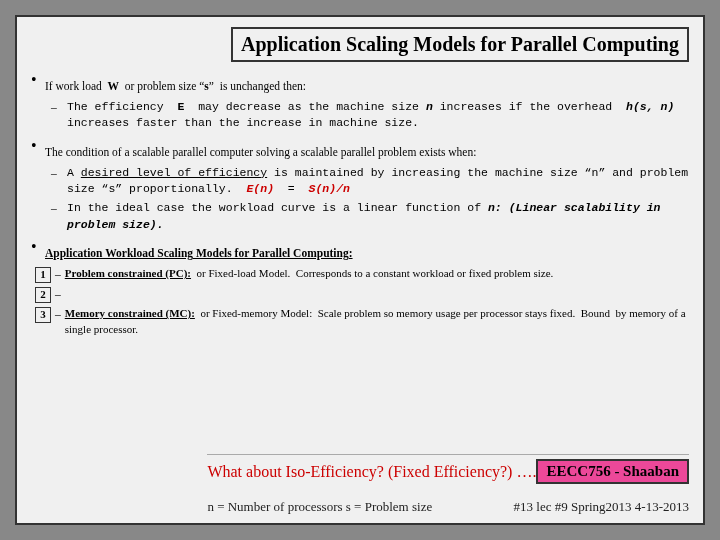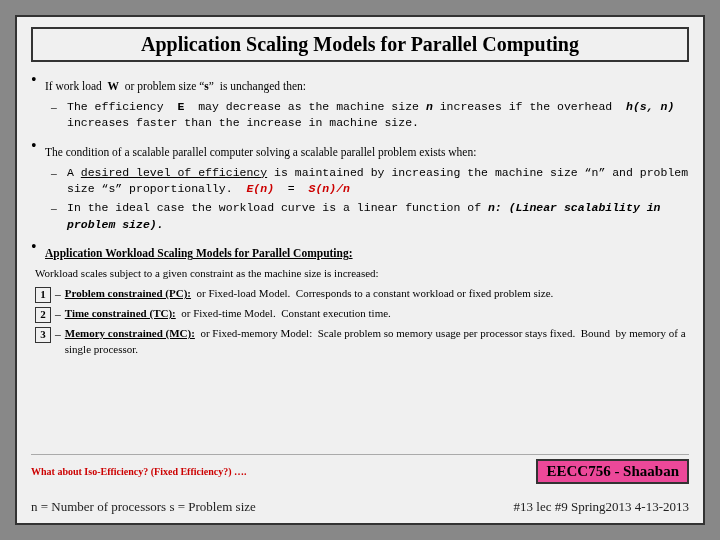--- a/index.html
+++ b/index.html
@@ -14,20 +14,21 @@
     }
     .slide {
       background: #f0f0f0;
       border: 2px solid #333;
       width: 690px;
       height: 510px;
       padding: 10px 14px 8px 14px;
       display: flex;
       flex-direction: column;
       position: relative;
+      align-items: flex-end;
     }
     .slide-title {
       font-size: 20px;
       font-weight: bold;
       text-align: center;
       border: 2px solid #333;
       padding: 4px 8px;
       margin-bottom: 8px;
       background: #f0f0f0;
     }
@@ -102,22 +103,22 @@
       margin-top: 4px;
       border-top: 1px solid #aaa;
       padding-top: 4px;
     }
     .footer-row {
       display: flex;
       align-items: center;
       justify-content: space-between;
     }
     .iso-text {
-      font-size: 10px;
-      font-weight: bold;
+      font-size: 16px;
+      font-weight: normal;
       color: #cc0000;
     }
     .eecc-box {
       border: 2px solid #333;
       padding: 2px 8px;
       font-size: 15px;
       font-weight: bold;
       background: #ec4899;
     }
     .bottom-info {
@@ -175,38 +176,34 @@
         In the ideal case the workload curve is a linear function of <span class="bold-italic">n: <span class="bold-italic">(Linear scalability in problem size).</span></span>
       </span>
     </div>
 
     <div class="bullet-main" style="margin-top:4px;">
       <span class="bullet-dot">•</span>
       <span class="bullet-text">
         <span class="underline bold">Application Workload Scaling Models for Parallel Computing:</span>
       </span>
     </div>
-    <div class="workload-constraint-line">Workload scales subject to a given constraint as the machine size is increased:</div>
 
     <div class="numbered-items">
 
       <div class="numbered-row">
         <div class="num-box">1</div>
         <span class="num-dash">–</span>
         <span class="num-text">
           <span class="underline bold">Problem constrained (PC):</span>&nbsp; or Fixed-load Model.&nbsp; Corresponds to a constant workload or fixed problem size.
         </span>
       </div>
 
       <div class="numbered-row">
         <div class="num-box">2</div>
         <span class="num-dash">–</span>
-        <span class="num-text">
-          <span class="underline bold">Time constrained (TC):</span>&nbsp; or Fixed-time Model.&nbsp; Constant execution time.
-        </span>
       </div>
 
       <div class="numbered-row">
         <div class="num-box">3</div>
         <span class="num-dash">–</span>
         <span class="num-text">
           <span class="underline bold">Memory constrained (MC):</span>&nbsp; or Fixed-memory Model:&nbsp; Scale problem so memory usage per processor stays fixed.&nbsp; Bound &nbsp;by memory of a single processor.
         </span>
       </div>
     </div>

